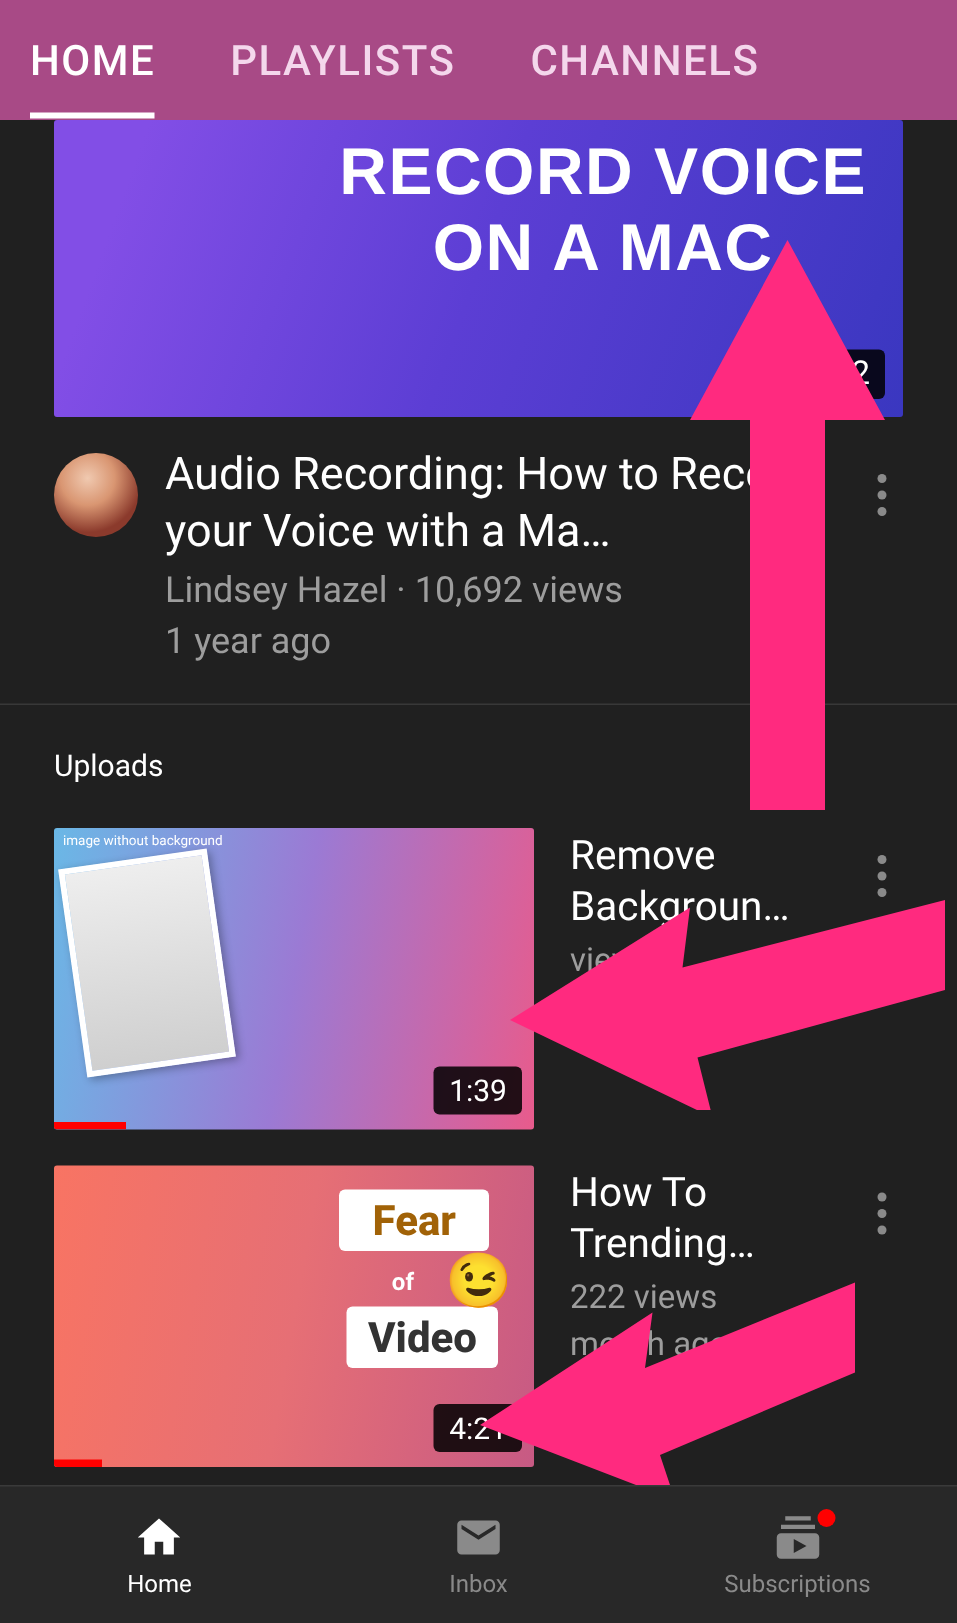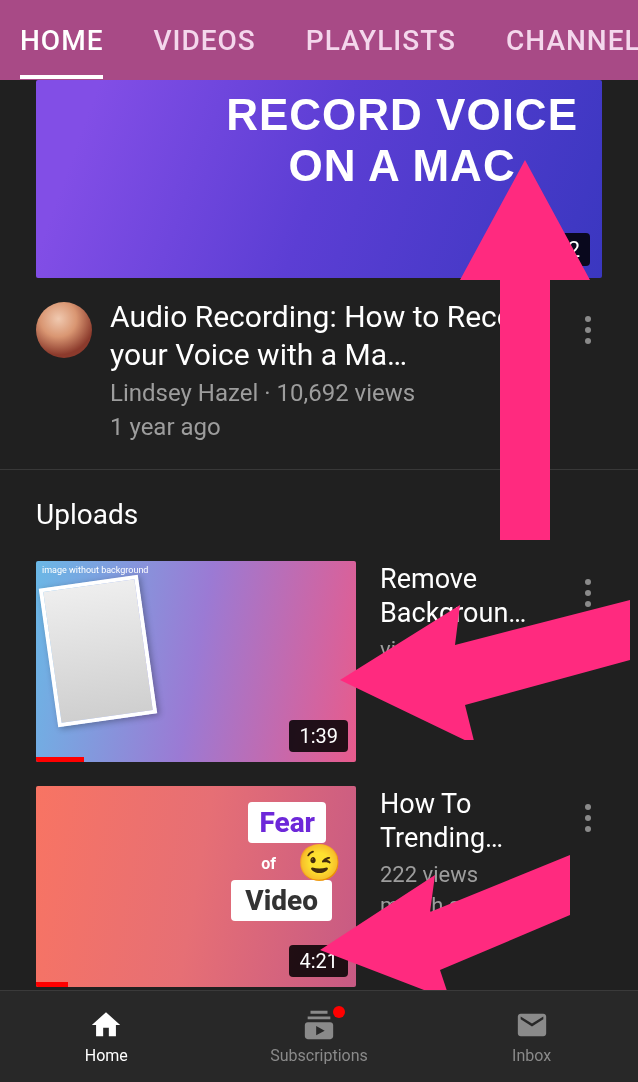--- a/index.html
+++ b/index.html
@@ -101,21 +101,21 @@
     align-self: flex-start;
     margin-top: 18px;
   }
   .more-dots span {
     width: 6px; height: 6px;
     background: #8a8a8a;
     border-radius: 50%;
   }
   .divider { height: 1px; background: #383838; margin: 0; }
   .section-title {
-    font-size: 28px;
+    font-size: 20px;
     color: #fff;
     padding: 28px 36px 18px 36px;
   }
   .upload-row {
     display: flex;
     padding: 12px 36px;
     gap: 24px;
   }
   .upload-thumb {
     width: 320px;
@@ -172,24 +172,24 @@
   .upload-sub {
     font-size: 22px;
     color: #9d9d9d;
     margin-top: 6px;
   }
   
   .fear-text1 {
     position: absolute;
     right: 30px; top: 16px;
     background: #fff;
-    color: #6d28d9;
+    color: #a16207;
     font-size: 28px;
     font-weight: 800;
-    padding: 4px 11px;
+    padding: 4px 22px;
     border-radius: 4px;
   }
   .fear-text2 {
     position: absolute;
     right: 80px; top: 68px;
     color: #fff; font-size: 16px; font-weight: 700;
   }
   .fear-text3 {
     position: absolute;
     right: 24px; top: 94px;
@@ -242,21 +242,20 @@
     position: absolute;
     pointer-events: none;
     z-index: 100;
   }
 </style>
 </head>
 <body>
 
 <div class="tabs">
   <div class="tab active">HOME</div>
-  <div class="tab">VIDEOS</div>
   <div class="tab">PLAYLISTS</div>
   <div class="tab">CHANNELS</div>
 </div>
 
 <div class="content">
 
   <div class="featured-thumb">
     <div class="thumb-text">
       <div>RECORD VOICE</div>
       <div>ON A MAC</div>
@@ -338,24 +337,24 @@
 
 <div class="bottom-nav">
   <div class="nav-item active">
     <svg viewBox="0 0 24 24">
         <path d="M10 20v-6h4v6h5v-8h3L12 3 2 12h3v8z"></path>
       </svg>
     <span>Home</span>
   </div>
   <div class="nav-item">
     <svg viewBox="0 0 24 24">
+        <path d="M20 4H4c-1.1 0-2 .9-2 2v12c0 1.1.9 2 2 2h16c1.1 0 2-.9 2-2V6c0-1.1-.9-2-2-2zm0 4l-8 5-8-5V6l8 5 8-5v2z"></path>
+      </svg>
+    <span>Inbox</span>
+  </div>
+  <div class="nav-item">
+    <svg viewBox="0 0 24 24">
         <path d="M20 8H4V6h16v2zm-2-6H6v2h12V2zm4 10v8c0 1.1-.9 2-2 2H4c-1.1 0-2-.9-2-2v-8c0-1.1.9-2 2-2h16c1.1 0 2 .9 2 2zm-6 4l-6-3.3v6.6l6-3.3z"></path>
       </svg>
     <div class="red-dot"></div>
     <span>Subscriptions</span>
   </div>
-  <div class="nav-item">
-    <svg viewBox="0 0 24 24">
-        <path d="M20 4H4c-1.1 0-2 .9-2 2v12c0 1.1.9 2 2 2h16c1.1 0 2-.9 2-2V6c0-1.1-.9-2-2-2zm0 4l-8 5-8-5V6l8 5 8-5v2z"></path>
-      </svg>
-    <span>Inbox</span>
-  </div>
 </div>
 
 </body></html>

